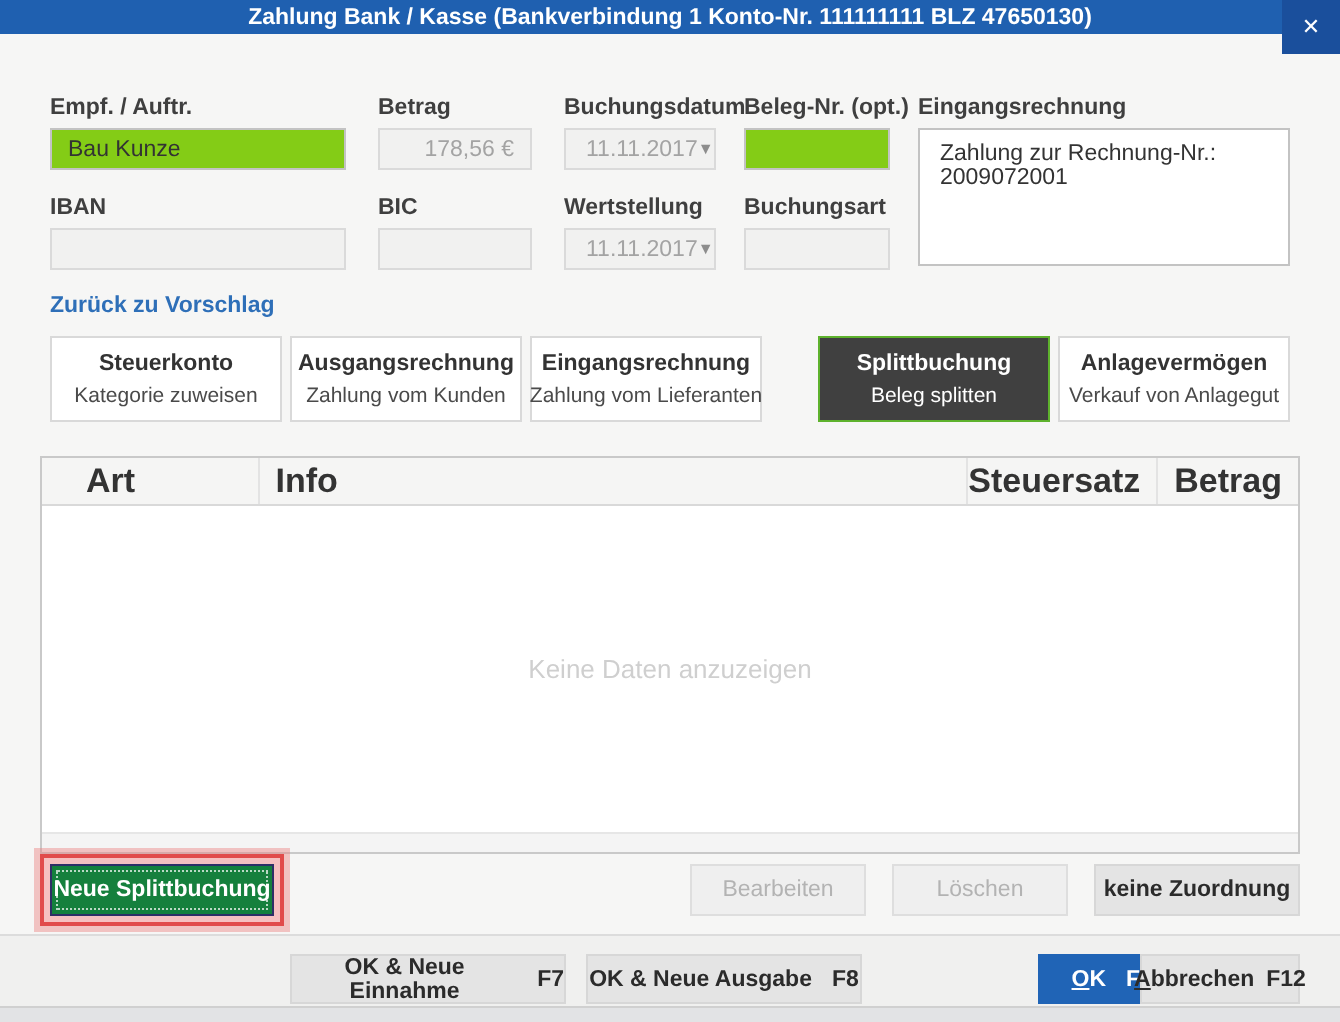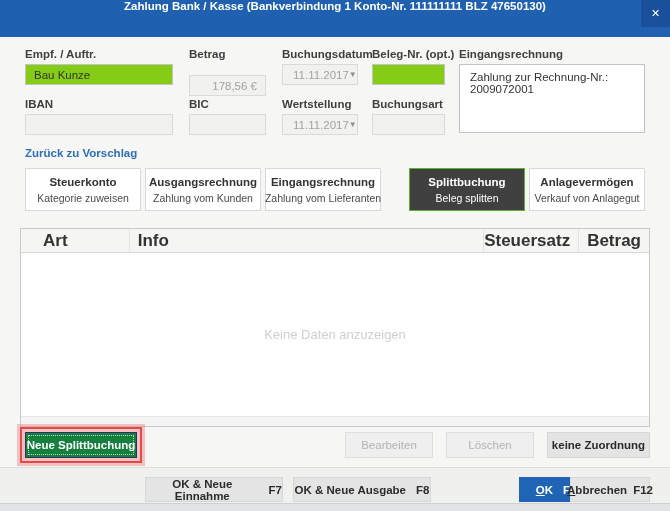--- a/index.html
+++ b/index.html
@@ -1,32 +1,32 @@
 <!DOCTYPE html>
 <html><head>
 <meta charset="utf-8">
 <style>
   * { margin:0; padding:0; box-sizing:border-box; }
   html,body { width:670px; height:511px; }
   body { font-family:"Liberation Sans", sans-serif; background:#f6f6f5; }
   .dlg { position:relative; width:670px; height:511px; background:#f6f6f5; overflow:hidden; }
 
   
-  .titlebar { position:absolute; left:0; top:0; right:0; height:37px; background:#1f60b0;
-              display:flex; align-items:flex-start; justify-content:center; }
+  .titlebar { position:absolute; left:0; top:0; right:0; height:17px; background:#1f60b0;
+              display:flex; align-items:center; justify-content:center; }
   .titlebar .title { color:#fff; font-size:11.5px; font-weight:700; }
   .closebtn { position:absolute; right:0; top:0; width:29px; height:27px; background:#1a4f9c;
               color:#fff; font-size:11px; display:flex; align-items:center; justify-content:center; cursor:pointer; }
 
   
   .lbl { position:absolute; font-size:11.5px; font-weight:700; color:#3f3f3f; white-space:nowrap; }
   .in  { position:absolute; height:21px; border:1px solid #c3c3c3; background:#84cc16; color:#333;
          font-size:11.5px; font-family:inherit; padding:0 8px; }
   .in.dis { background:#f1f1f0; border-color:#dadada; color:#a3a3a3; }
-  .in.amount { text-align:right;margin-top:11px; }
+  .in.amount { text-align:right; }
   .datefield { position:absolute; height:21px; border:1px solid #dadada; background:#f1f1f0; color:#a3a3a3;
                font-size:11.5px; display:flex; align-items:center; justify-content:space-between;
                padding:0 6px 0 10px; }
   .datefield .dd { font-size:8px; color:#8d8d8d; line-height:1; }
   .memo { position:absolute; background:#fff; border:1px solid #c3c3c3; font-size:11.5px; color:#333;
           padding:6px 10px; overflow:hidden; }
 
   .link { position:absolute; color:#2e6fb8; font-size:11.5px; font-weight:700; cursor:pointer; }
 
   

